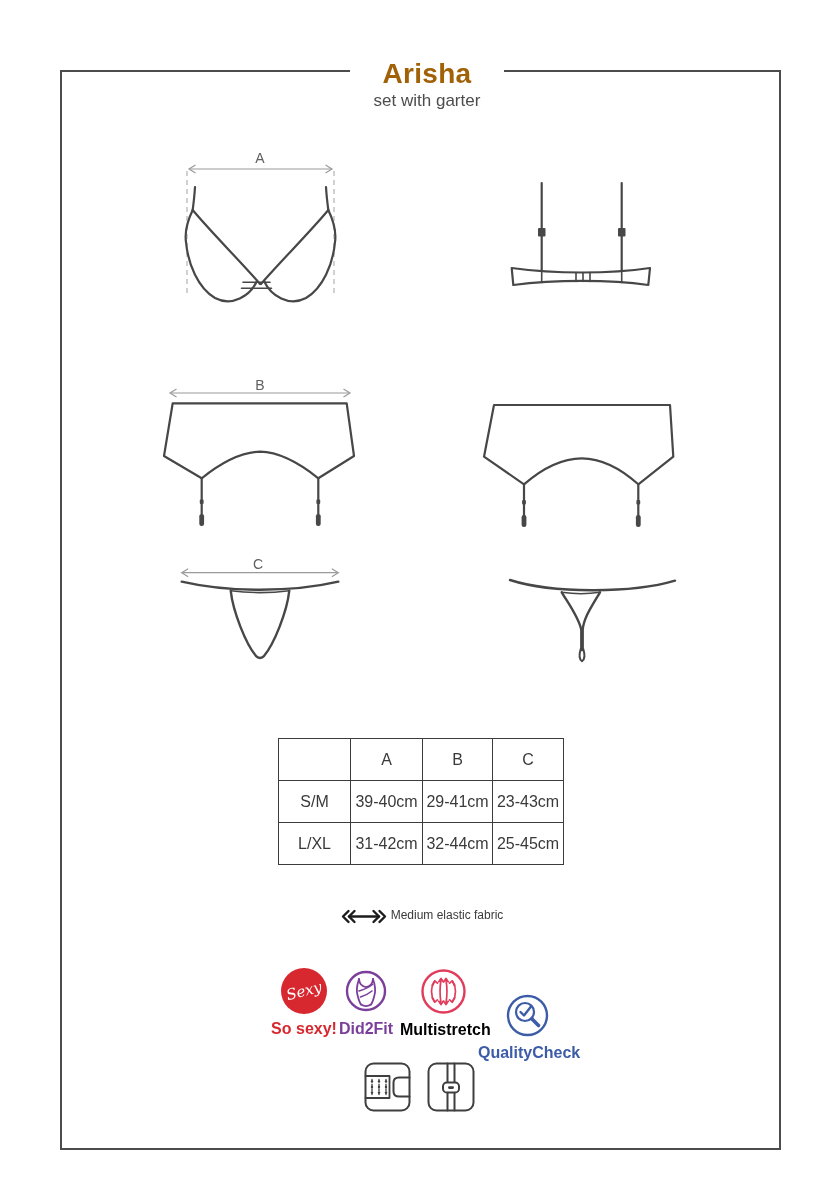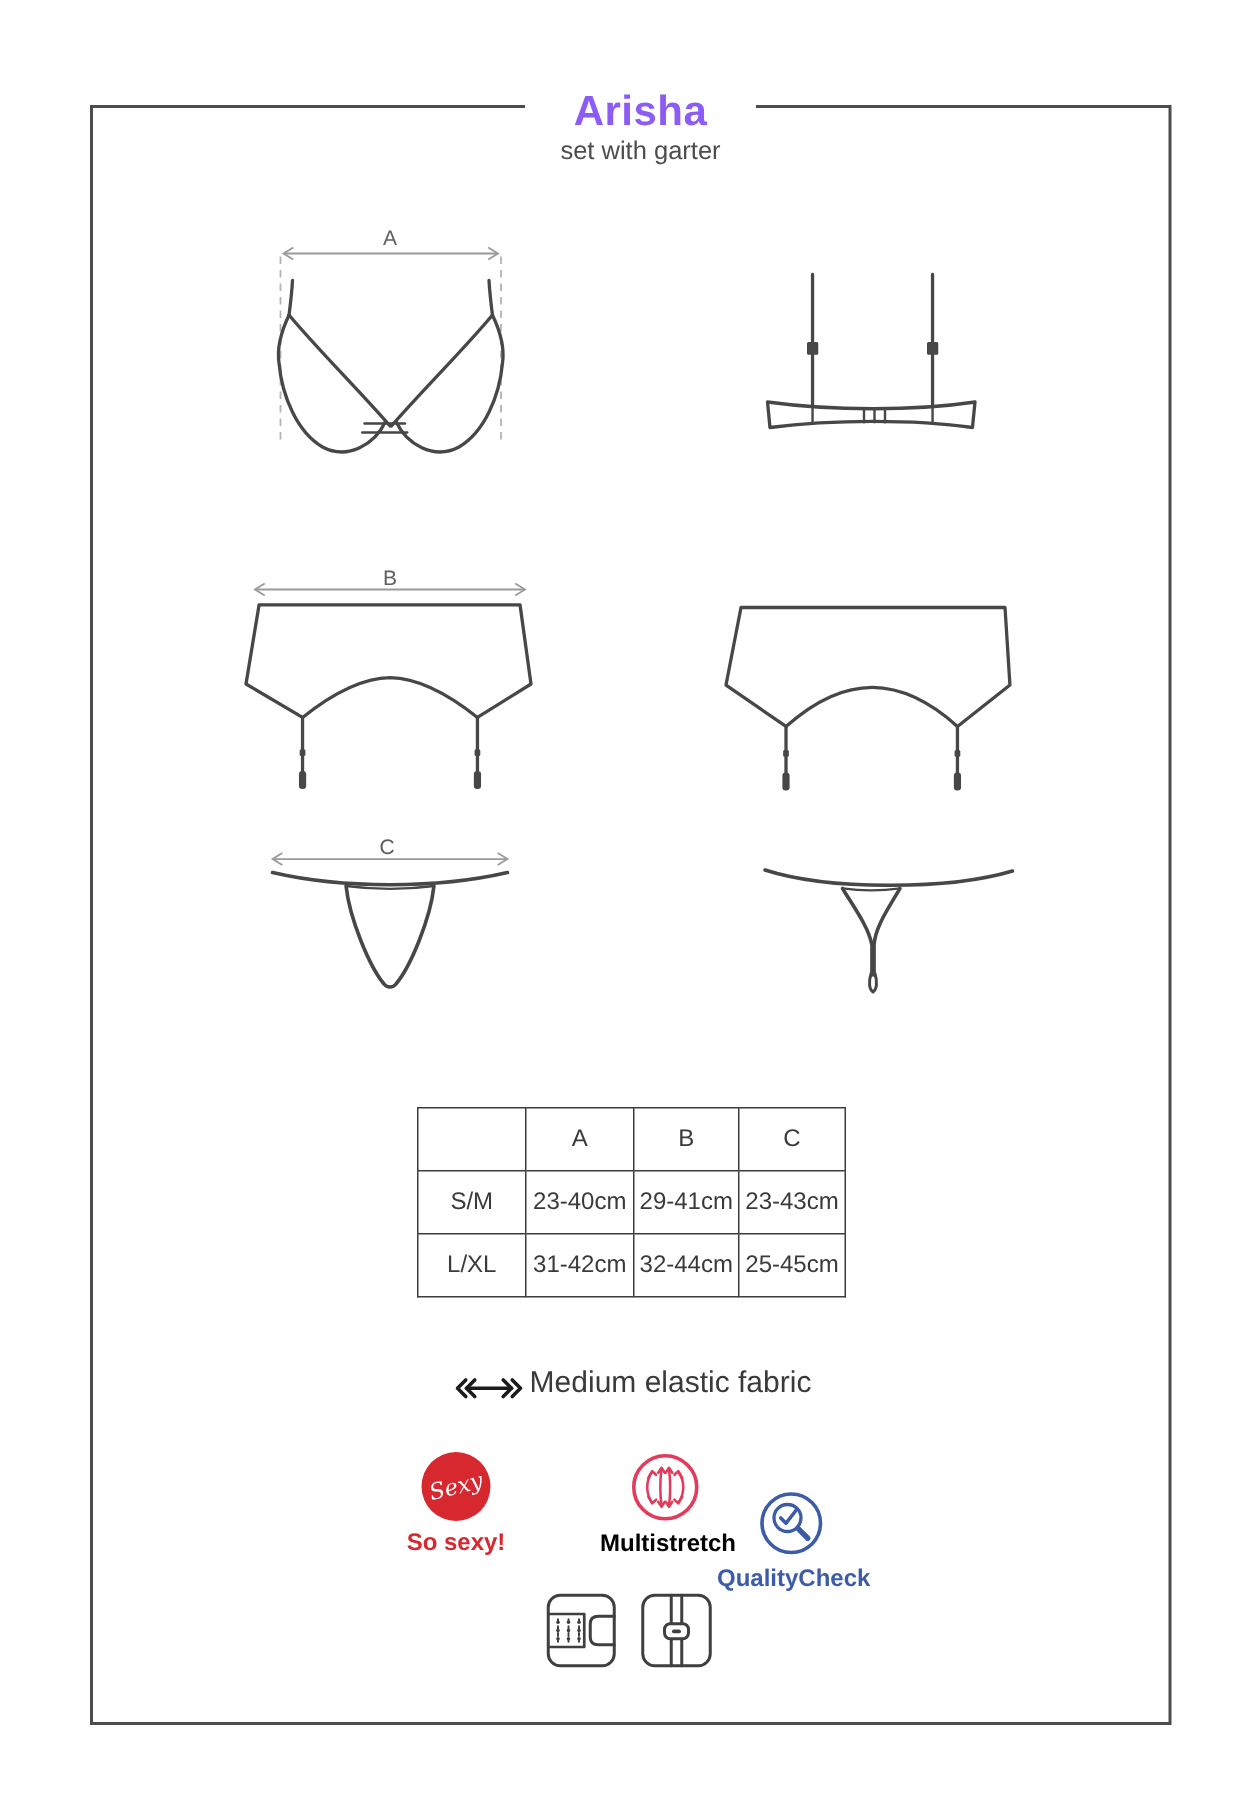--- a/index.html
+++ b/index.html
@@ -3,21 +3,21 @@
 <meta charset="utf-8">
 <style>
   * { margin:0; padding:0; box-sizing:border-box; }
   body { background:#fff; }
   .canvas { position:relative; width:837px; height:1200px; background:#ffffff;
             font-family:"Liberation Sans", sans-serif; overflow:hidden; }
   .frame { position:absolute; left:60px; top:70px; width:721px; height:1080px;
            border:2px solid #4c4c4c; }
   .title-box { position:absolute; left:350px; top:36px; width:154px; height:88px;
                background:#fff; z-index:2; text-align:center; }
-  .title { font-size:28px; font-weight:bold; color:#8b5cf6; margin-top:22px; letter-spacing:.3px; }
+  .title { font-size:28px; font-weight:bold; color:#a16207; margin-top:22px; letter-spacing:.3px; }
   .subtitle { font-size:17px; color:#4d4d4d; margin-top:1px; }
 
   .diagram { position:absolute; z-index:1; }
   .diagram svg { position:absolute; left:0; top:0; }
   .meas-label { position:absolute; left:0; right:0; text-align:center;
                 font-size:14px; color:#5f5f5f; z-index:2; }
 
   #bra-front   { left:170px; top:146px; width:180px; height:160px; }
   #bra-front .meas-label { top:4px; }
   #bra-back    { left:495px; top:172px; width:190px; height:125px; }
@@ -29,22 +29,22 @@
   #thong-back  { left:492px; top:562px; width:190px; height:108px; }
 
   .size-table { position:absolute; left:278px; top:738px; border-collapse:collapse;
                 table-layout:fixed; z-index:1; }
   .size-table th, .size-table td { border:1px solid #3c3c3c; height:42px;
                 text-align:center; vertical-align:middle; font-size:16px;
                 color:#3a3a3a; font-weight:normal; }
   .size-table .corner { border:1px solid #3c3c3c; }
 
   .fabric-note { position:absolute; left:280px; top:908px; width:284px; height:26px;
-                 display:flex; align-items:flex-end; justify-content:center; gap:4px;
-                 font-size:20px; color:#3a3a3a; z-index:1; }
+                 display:flex; align-items:flex-start; justify-content:center; gap:4px;
+                 font-size:12px; color:#3a3a3a; z-index:1; }
 
   .badge { position:absolute; text-align:center; z-index:1; }
   .badge .circ { margin:0 auto; display:flex; align-items:center; justify-content:center; }
   .badge .lbl { font-weight:bold; font-size:16px; }
   #badge-sexy    { left:266px; top:968px; width:76px; }
   #badge-sexy .circ { width:46px; height:46px; border-radius:50%; background:#d7282f; }
   #badge-sexy .sexy-script { color:#fff; font-family:"DejaVu Serif", serif; font-style:italic;
                              font-size:15px; transform:rotate(-14deg); display:inline-block; }
   #badge-sexy .lbl { color:#d7282f; margin-top:6px; }
   #badge-did2fit { left:328px; top:970px; width:76px; }
@@ -188,21 +188,21 @@
       </colgroup>
     <tbody>
         <tr>
       <th class="corner"></th>
       <th>A</th>
       <th>B</th>
       <th>C</th>
     </tr>
     <tr>
       <td>S/M</td>
-      <td>23-40cm</td>
+      <td>39-40cm</td>
       <td>29-41cm</td>
       <td>23-43cm</td>
     </tr>
     <tr>
       <td>L/XL</td>
       <td>31-42cm</td>
       <td>32-44cm</td>
       <td>25-45cm</td>
     </tr>
   </tbody>
@@ -221,20 +221,34 @@
     <span>Medium elastic fabric</span>
   </div>
 
   <div class="badge" id="badge-sexy">
     <div class="circ">
       <span class="sexy-script">Sexy</span>
     </div>
     <div class="lbl">So sexy!</div>
   </div>
 
+  <div class="badge" id="badge-did2fit">
+    <svg class="circ" width="42" height="42" viewBox="0 0 42 42">
+      <g stroke="#7b3f9b" fill="none" stroke-linecap="round" stroke-linejoin="round">
+        <circle cx="21" cy="21" r="19" stroke-width="2.4"></circle>
+        <path d="M14,9 C14.5,14 16.5,16.5 21,17.2 C25.5,16.5 27.5,14 28,9" stroke-width="1.8"></path>
+        <path d="M14,9 C12,15 11,20 12.5,25 C13.5,29 14.2,32 16,34.5" stroke-width="1.8"></path>
+        <path d="M28,9 C30,15 31,20 29.5,25 C28.5,29 27.8,32 26,34.5" stroke-width="1.8"></path>
+        <path d="M16,34.5 C19,36.4 23,36.4 26,34.5" stroke-width="1.8"></path>
+        <path d="M14,21 C19,19.5 24,17.5 27.5,14.5" stroke-width="1.6"></path>
+        <path d="M15.5,27 C20,25.5 24,23.5 27,21" stroke-width="1.6"></path>
+      </g>
+    </svg>
+    <div class="lbl">Did2Fit</div>
+  </div>
 
   <div class="badge" id="badge-multi">
     <svg class="circ" width="47" height="47" viewBox="0 0 47 47">
       <g stroke="#e23b5b" fill="none" stroke-linecap="round" stroke-linejoin="round">
         <circle cx="23.5" cy="23.5" r="21" stroke-width="2.4"></circle>
         <path d="M21,12 C20,18 20,29 21,35" stroke-width="1.7"></path>
         <path d="M26,12 C27,18 27,29 26,35" stroke-width="1.7"></path>
         <path d="M18.8,13.8 L21,10.5 L23.2,13.8" stroke-width="1.7"></path>
         <path d="M23.8,13.8 L26,10.5 L28.2,13.8" stroke-width="1.7"></path>
         <path d="M18.8,33.2 L21,36.5 L23.2,33.2" stroke-width="1.7"></path>

